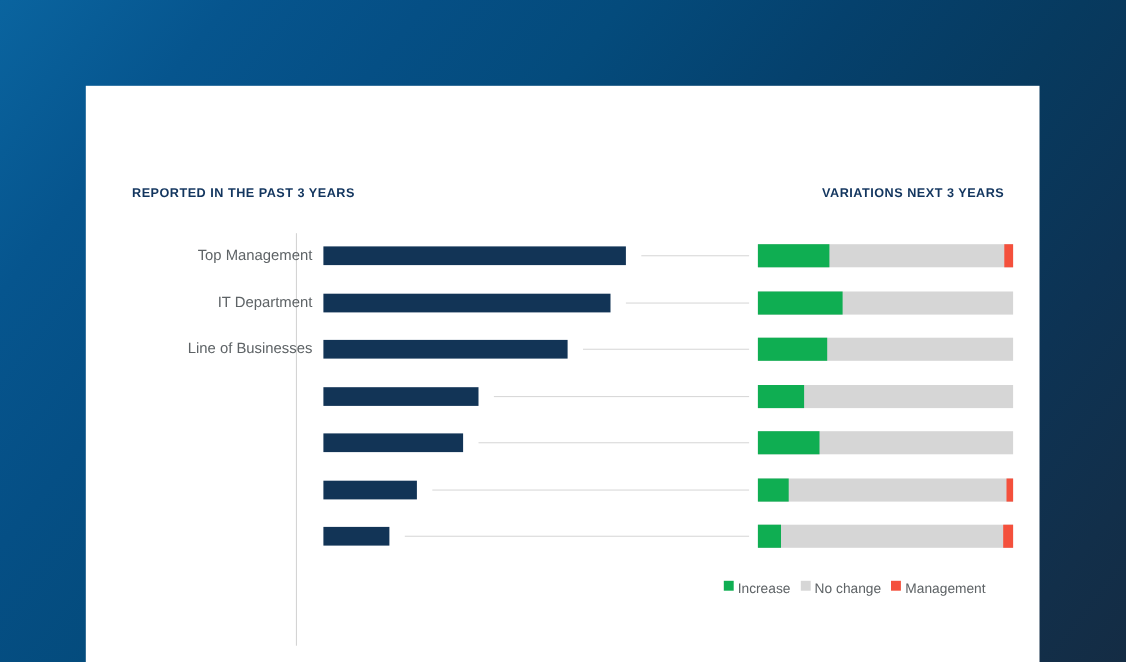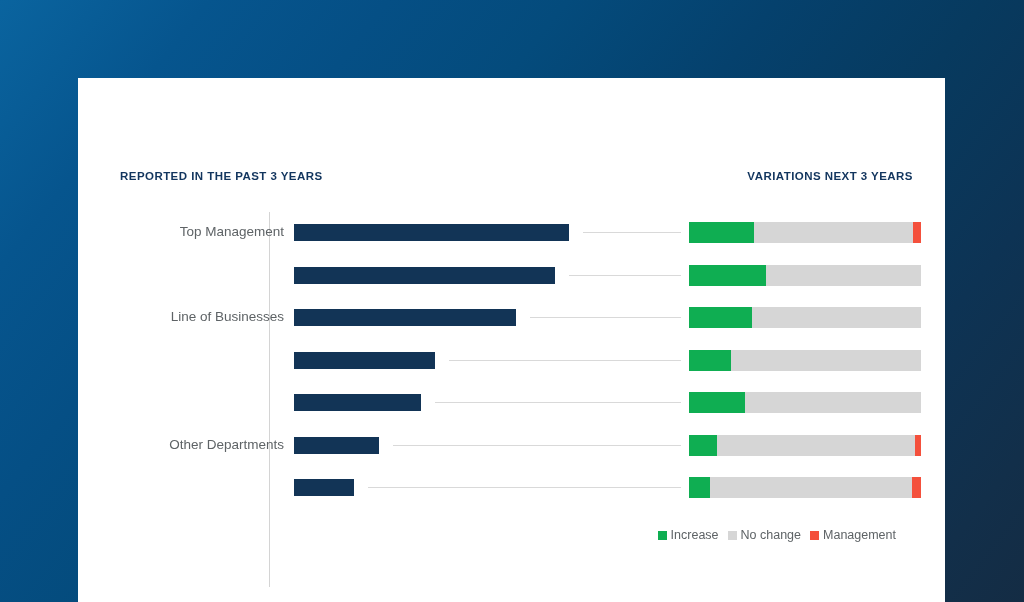--- a/index.html
+++ b/index.html
@@ -135,21 +135,21 @@
     top: 450px;
     width: 232px;
     display: flex;
     justify-content: flex-end;
     align-items: center;
     gap: 9px;
     white-space: nowrap;
   }
   .legend-item {
     display: flex;
-    align-items: center;
+    align-items: flex-start;
     gap: 4px;
   }
   .legend-swatch {
     width: 9px;
     height: 9px;
     display: inline-block;
   }
   .legend-label {
     font-size: 12.5px;
     color: #5e6366;
@@ -171,20 +171,21 @@
           <div class="row" style="top: 141px;">
             <div class="row-label">Top Management</div>
             <div class="bar-left" style="width: 275.34px; background: rgb(18, 52, 86);"></div>
             <div class="connector" style="left: 480.34px; width: 97.66px; background: rgb(217, 217, 217);"></div>
             <div class="stack" style="background: rgb(214, 214, 214);">
               <div class="seg-inc" style="width: 64.96px; background: rgb(15, 174, 82);"></div>
               <div class="seg-red" style="width: 8.12px; background: rgb(244, 80, 60);"></div>
             </div>
           </div>
           <div class="row" style="top: 183.5px;">
+            <div class="row-label">IT Department</div>
             <div class="bar-left" style="width: 261.22px; background: rgb(18, 52, 86);"></div>
             <div class="connector" style="left: 466.22px; width: 111.78px; background: rgb(217, 217, 217);"></div>
             <div class="stack" style="background: rgb(214, 214, 214);">
               <div class="seg-inc" style="width: 76.56px; background: rgb(15, 174, 82);"></div>
             </div>
           </div>
           <div class="row" style="top: 226px;">
             <div class="row-label">Line of Businesses</div>
             <div class="bar-left" style="width: 222.39px; background: rgb(18, 52, 86);"></div>
             <div class="connector" style="left: 427.39px; width: 150.61px; background: rgb(217, 217, 217);"></div>
@@ -200,21 +201,20 @@
             </div>
           </div>
           <div class="row" style="top: 311px;">
             <div class="bar-left" style="width: 127.08px; background: rgb(18, 52, 86);"></div>
             <div class="connector" style="left: 332.08px; width: 245.92px; background: rgb(217, 217, 217);"></div>
             <div class="stack" style="background: rgb(214, 214, 214);">
               <div class="seg-inc" style="width: 55.68px; background: rgb(15, 174, 82);"></div>
             </div>
           </div>
           <div class="row" style="top: 353.5px;">
-            <div class="row-label">Other Departments</div>
             <div class="bar-left" style="width: 84.72px; background: rgb(18, 52, 86);"></div>
             <div class="connector" style="left: 289.72px; width: 288.28px; background: rgb(217, 217, 217);"></div>
             <div class="stack" style="background: rgb(214, 214, 214);">
               <div class="seg-inc" style="width: 27.84px; background: rgb(15, 174, 82);"></div>
               <div class="seg-red" style="width: 5.8px; background: rgb(244, 80, 60);"></div>
             </div>
           </div>
           <div class="row" style="top: 396px;">
             <div class="bar-left" style="width: 60.01px; background: rgb(18, 52, 86);"></div>
             <div class="connector" style="left: 265.01px; width: 312.99px; background: rgb(217, 217, 217);"></div>

